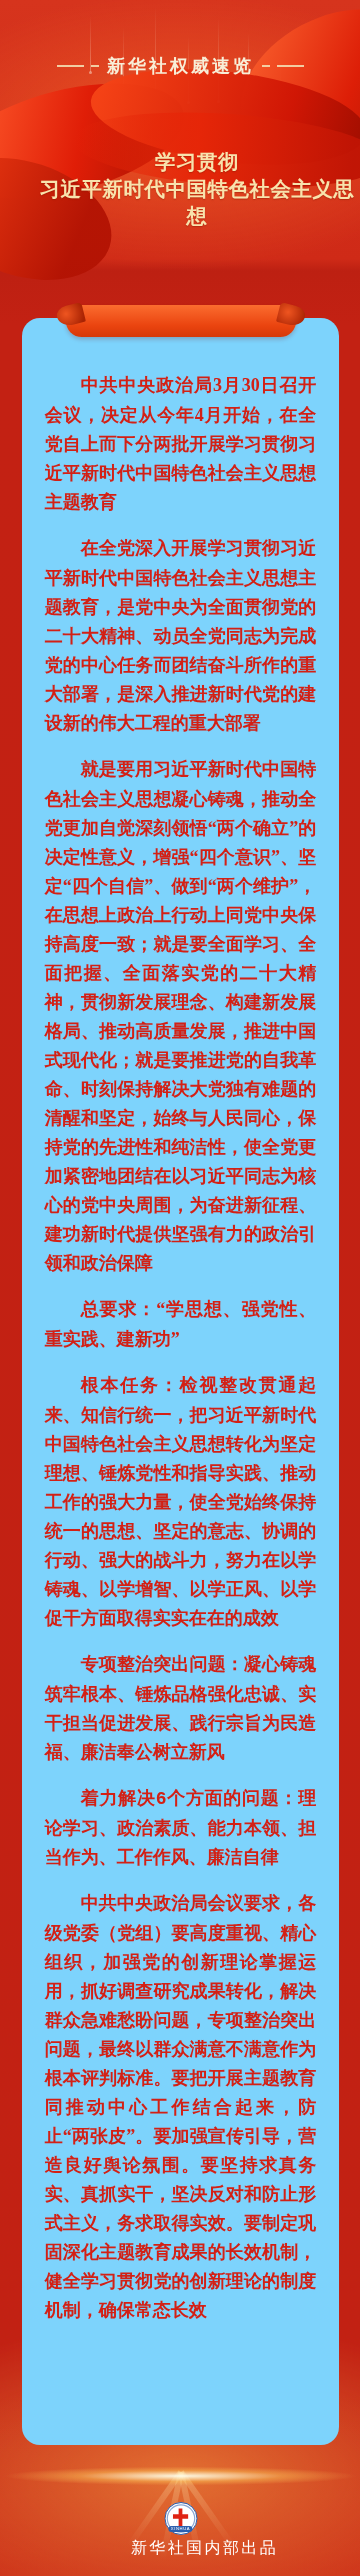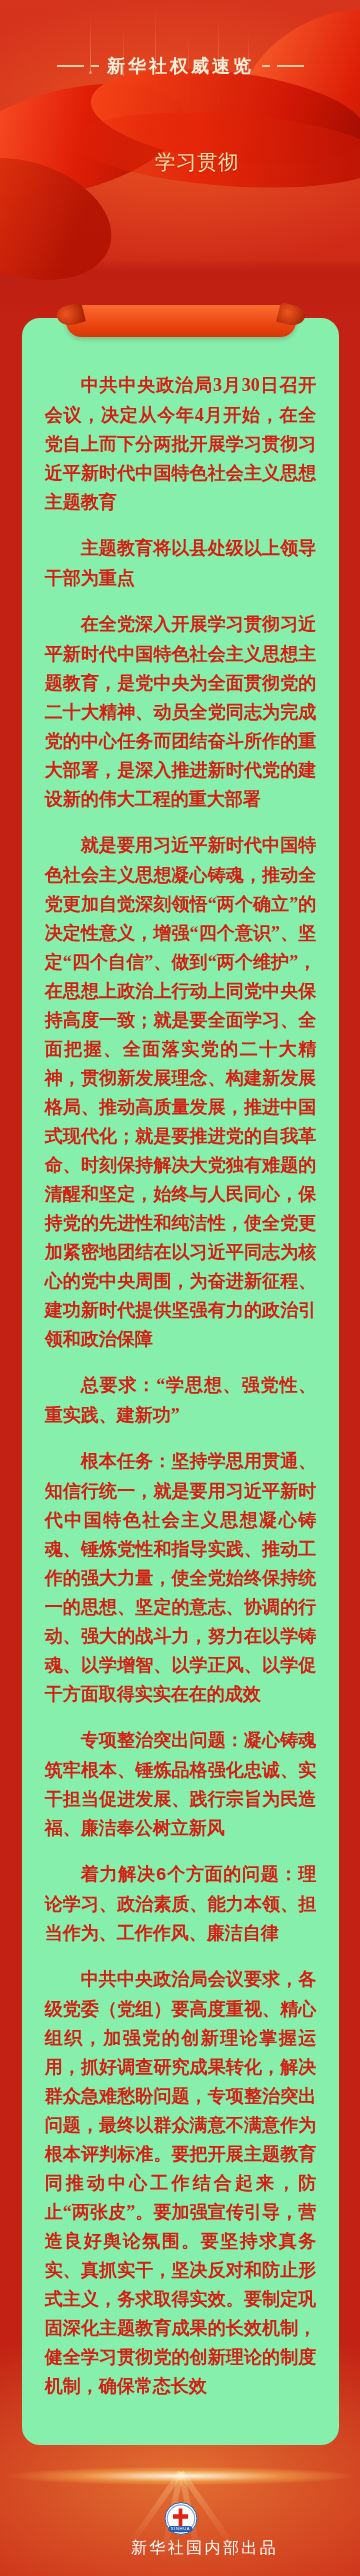--- a/index.html
+++ b/index.html
@@ -33,26 +33,26 @@
     background:linear-gradient(90deg,rgba(255,90,40,.0),#e62608 40%,#c01404 90%);}
 
   
   .brand{position:absolute;top:54px;left:0;right:0;display:flex;align-items:center;justify-content:center;gap:7.8px;z-index:5;}
   .brand .seg{height:1.2px;background:#f3ddb0;opacity:.9;}
   .brand .long{width:26.5px;} .brand .short{width:7.8px;}
   .brand-text{font-size:18px;font-weight:700;letter-spacing:3px;color:#f8eed7;}
 
   
   .title{position:absolute;top:149px;left:0;right:0;text-align:center;z-index:5;
-    font-weight:400;color:#f8e3ad;text-shadow:0 1.2px 1.2px rgba(130,20,0,.4);margin-left:33px;}
+    font-weight:700;color:#f8e3ad;text-shadow:0 1.2px 1.2px rgba(130,20,0,.4);margin-left:33px;}
   .title div{font-size:20.4px;line-height:27px;letter-spacing:0.6px;}
 
   
   .card{position:absolute;top:318px;left:21.7px;right:21.7px;bottom:131px;
-    background:#86efac;border-radius:18px;z-index:4;}
+    background:#7dd3fc;border-radius:18px;z-index:4;}
   .banner{position:absolute;top:-13.2px;left:50%;transform:translateX(-50%);
     width:230px;height:32px;z-index:3;
     background:linear-gradient(180deg,#fb6c2f 0%,#ea440f 65%,#d63808 100%);
     border-radius:6px 6px 15.6px 15.6px;
     box-shadow:0 2.4px 4.2px rgba(120,10,0,.22);}
   .banner::before,.banner::after{content:"";position:absolute;top:0px;width:26.5px;height:20.4px;z-index:-1;
     background:radial-gradient(circle at 35% 40%, #ef5520, #a92303 85%);}
   .banner::before{left:-9px;border-radius:70% 30% 10% 90%;transform:rotate(-14deg);}
   .banner::after{right:-9px;border-radius:30% 70% 90% 10%;transform:rotate(14deg);}
 
@@ -101,31 +101,31 @@
 <div class="brand">
   <span class="seg long"></span>
   <span class="seg short"></span>
   <span class="brand-text">新华社权威速览</span>
   <span class="seg short"></span>
   <span class="seg long"></span>
 </div>
 
 <div class="title">
   <div>学习贯彻</div>
+  <div>习近平新时代中国特色社会主义思想</div>
 </div>
 
 <div class="card">
   <div class="banner"></div>
   <div class="card-content">
     <p class="para"><span class="para-label"></span><span class="para-text">中共中央政治局3月30日召开会议，决定从今年4月开始，在全党自上而下分两批开展学习贯彻习近平新时代中国特色社会主义思想主题教育</span></p>
-    <p class="para"><span class="para-label"></span><span class="para-text">主题教育将以县处级以上领导干部为重点</span></p>
     <p class="para"><span class="para-label"></span><span class="para-text">在全党深入开展学习贯彻习近平新时代中国特色社会主义思想主题教育，是党中央为全面贯彻党的二十大精神、动员全党同志为完成党的中心任务而团结奋斗所作的重大部署，是深入推进新时代党的建设新的伟大工程的重大部署</span></p>
     <p class="para"><span class="para-label"></span><span class="para-text">就是要用习近平新时代中国特色社会主义思想凝心铸魂，推动全党更加自觉深刻领悟“两个确立”的决定性意义，增强“四个意识”、坚定“四个自信”、做到“两个维护”，在思想上政治上行动上同党中央保持高度一致；就是要全面学习、全面把握、全面落实党的二十大精神，贯彻新发展理念、构建新发展格局、推动高质量发展，推进中国式现代化；就是要推进党的自我革命、时刻保持解决大党独有难题的清醒和坚定，始终与人民同心，保持党的先进性和纯洁性，使全党更加紧密地团结在以习近平同志为核心的党中央周围，为奋进新征程、建功新时代提供坚强有力的政治引领和政治保障</span></p>
     <p class="para"><span class="para-label">总要求：</span><span class="para-text bold">“学思想、强党性、重实践、建新功”</span></p>
-    <p class="para"><span class="para-label">根本任务：</span><span class="para-text">坚持学思用贯通、知信行统一，就是要用习近平新时代中国特色社会主义思想凝心铸魂、锤炼党性和指导实践、推动工作的强大力量，使全党始终保持统一的思想、坚定的意志、协调的行动、强大的战斗力，努力在以学铸魂、以学增智、以学正风、以学促干方面取得实实在在的成效</span></p>
+    <p class="para"><span class="para-label">根本任务：</span><span class="para-text">检视整改贯通起来、知信行统一，把习近平新时代中国特色社会主义思想转化为坚定理想、锤炼党性和指导实践、推动工作的强大力量，使全党始终保持统一的思想、坚定的意志、协调的行动、强大的战斗力，努力在以学铸魂、以学增智、以学正风、以学促干方面取得实实在在的成效</span></p>
     <p class="para"><span class="para-label">专项整治突出问题：</span><span class="para-text">凝心铸魂筑牢根本、锤炼品格强化忠诚、实干担当促进发展、践行宗旨为民造福、廉洁奉公树立新风</span></p>
     <p class="para"><span class="para-label">着力解决6个方面的问题：</span><span class="para-text">理论学习、政治素质、能力本领、担当作为、工作作风、廉洁自律</span></p>
     <p class="para"><span class="para-label"></span><span class="para-text">中共中央政治局会议要求，各级党委（党组）要高度重视、精心组织，加强党的创新理论掌握运用，抓好调查研究成果转化，解决群众急难愁盼问题，专项整治突出问题，最终以群众满意不满意作为根本评判标准。要把开展主题教育同推动中心工作结合起来，防止“两张皮”。要加强宣传引导，营造良好舆论氛围。要坚持求真务实、真抓实干，坚决反对和防止形式主义，务求取得实效。要制定巩固深化主题教育成果的长效机制，健全学习贯彻党的创新理论的制度机制，确保常态长效</span></p>
   </div>
 </div>
 
 <div class="glow-line"></div>
 <div class="ray" style="transform:translateX(-50%) rotate(-35deg)"></div>
 <div class="ray" style="transform:translateX(-50%) rotate(-12deg)"></div>
 <div class="ray" style="transform:translateX(-50%) rotate(12deg)"></div>

